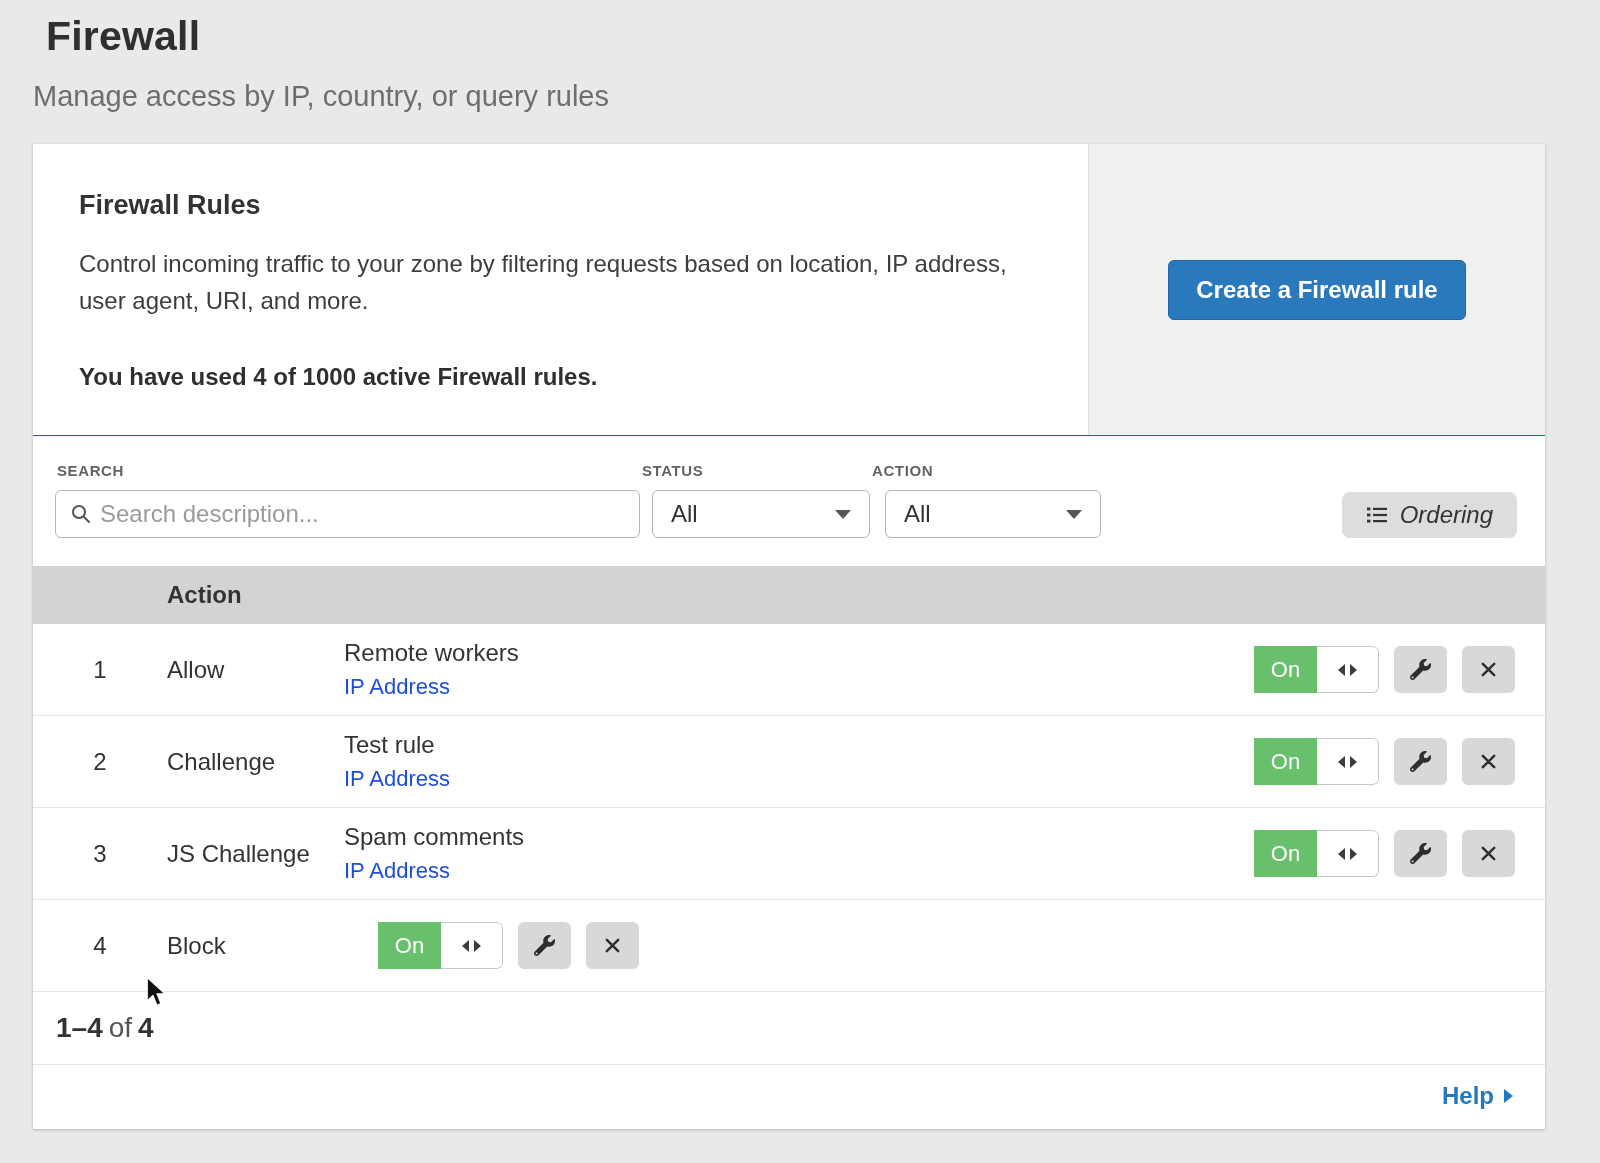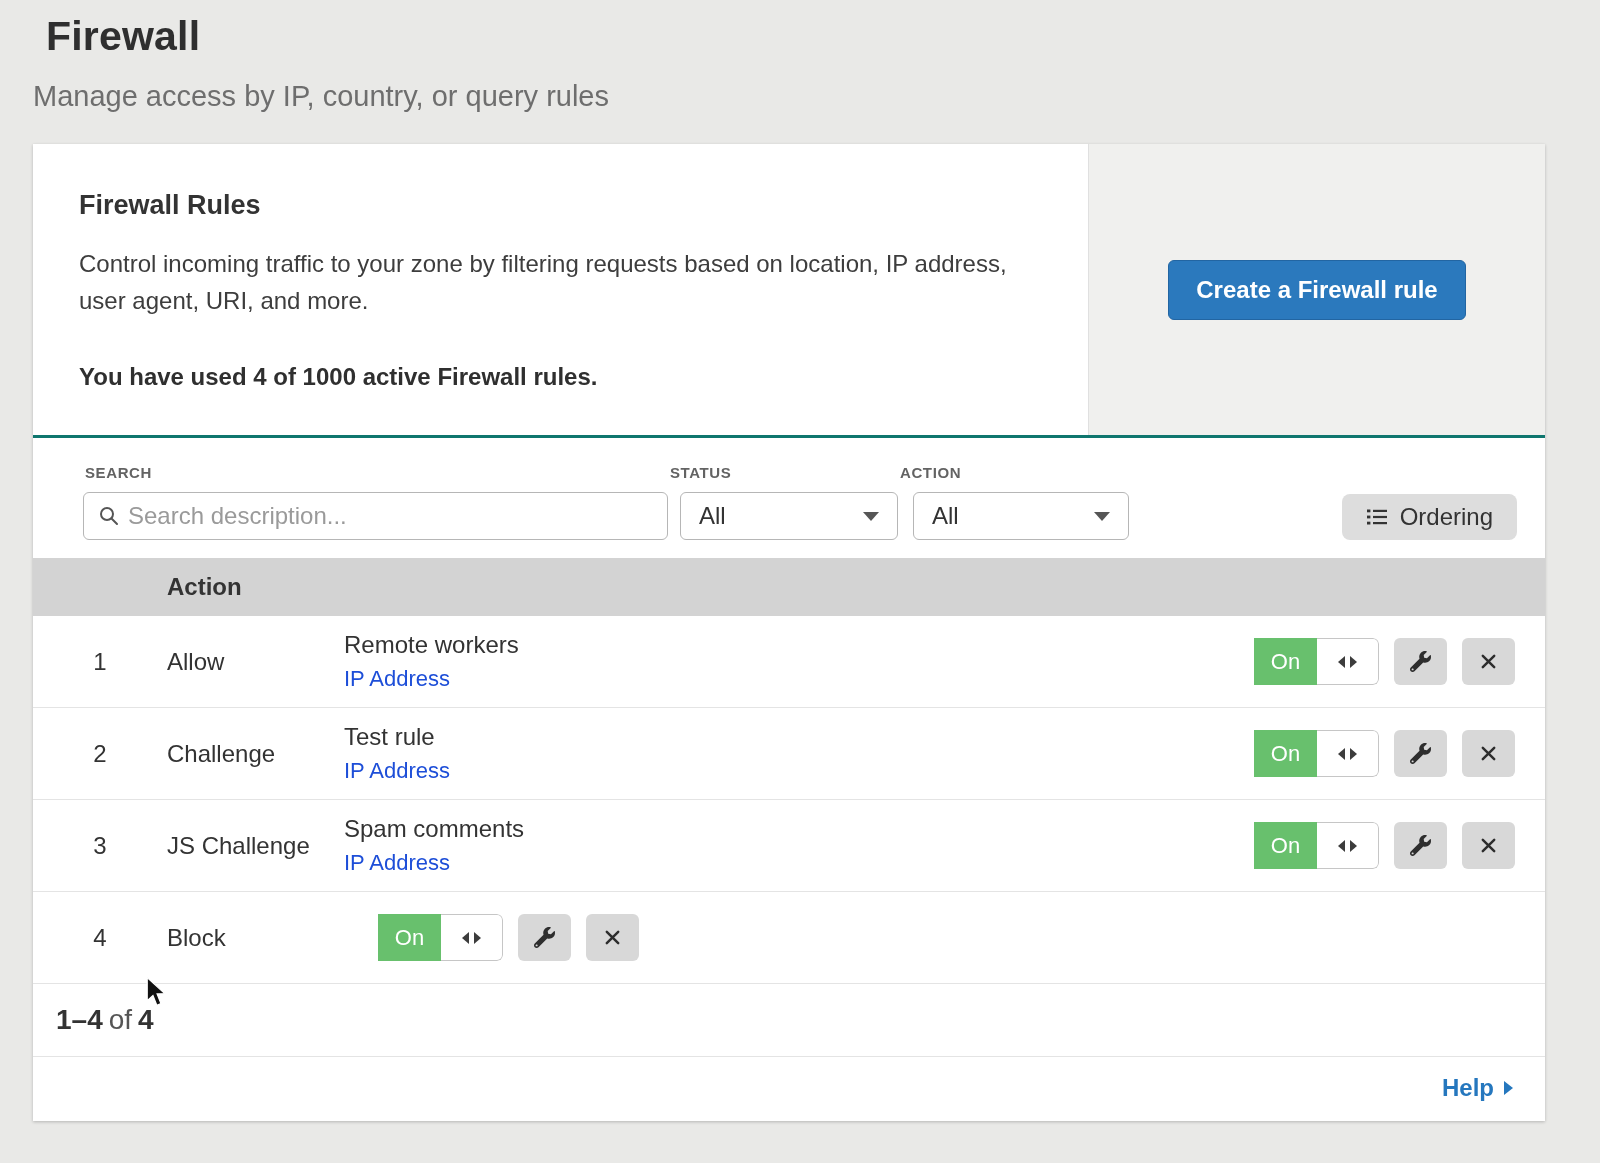--- a/index.html
+++ b/index.html
@@ -14,34 +14,34 @@
   .page-subtitle { font-size:29px; color:#6e6e6e; padding:20px 0 0 33px; font-weight:400; }
 
   .panel {
     margin:31px 0 0 33px;
     width:1512px;
     background:#ffffff;
     box-shadow:0 1px 3px rgba(0,0,0,.22);
   }
 
   
-  .panel-top { display:flex; border-bottom:3px solid #0f766e;justify-content:center; }
+  .panel-top { display:flex; border-bottom:1px solid #0f766e;justify-content:center; }
   .panel-top-left { flex:0 0 1056px; padding:46px 70px 44px 46px; border-right:1px solid #e0e0e0; }
   .card-title { font-size:27px; font-weight:700; color:#333; }
   .card-desc { font-size:24px; line-height:37px; color:#3d3d3d; margin-top:24px; max-width:950px; }
   .card-usage { font-size:24px; font-weight:700; color:#2f2f2f; margin-top:44px; }
   .panel-top-right { flex:1; background:#f0f0ee; display:flex; align-items:center; justify-content:center; }
   .btn-primary {
     background:#2b79bd; color:#fff; border:1px solid #2265a2; border-radius:6px;
     font-size:24px; font-weight:600; padding:15px 27px; cursor:pointer;
     font-family:"Liberation Sans", sans-serif;
   }
 
   
-  .filters { display:flex; align-items:flex-end; padding:26px 28px 18px 22px;margin-left:28px; }
+  .filters { display:flex; align-items:flex-end; padding:26px 28px 28px 22px; }
   .filter { display:flex; flex-direction:column; }
   .filter-label { font-size:15px; font-weight:700; color:#636363; letter-spacing:.6px; margin:0 0 11px 2px; }
   .search-box {
     width:585px; height:48px; border:1px solid #b6b6b6; border-radius:6px;
     display:flex; align-items:center; padding:0 14px; background:#fff;
   }
   .search-box input {
     border:none; outline:none; flex:1; font-size:24px; color:#333; margin-left:8px;
     font-family:"Liberation Sans", sans-serif; background:transparent;
   }
@@ -50,21 +50,21 @@
     height:48px; border:1px solid #b6b6b6; border-radius:6px; background:#fff;
     display:flex; align-items:center; justify-content:space-between;
     font-size:24px; color:#333; padding:0 18px; cursor:pointer;
   }
   .sel-status { width:218px; margin-left:12px; }
   .sel-action { width:216px; margin-left:15px; }
   .chevron-down { width:0; height:0; border-left:8px solid transparent; border-right:8px solid transparent; border-top:9px solid #565656; }
   .btn-ordering {
     margin-left:auto; height:46px; background:#dddddd; border:none; border-radius:8px;
     display:flex; align-items:center; gap:12px; font-size:24px; color:#333;
-    padding:0 24px; cursor:pointer; font-family:"Liberation Sans", sans-serif;
+    padding:0 24px; cursor:pointer; font-family:"Liberation Sans", sans-serif;font-style:italic;
   }
 
   
   .thead { display:flex; align-items:center; background:#d3d3d3; height:58px; font-size:24px; font-weight:700; color:#333; }
   .col-idx { width:134px; text-align:center; flex:0 0 auto; font-size:24px; }
   .col-action { width:177px; flex:0 0 auto; font-size:24px; }
   .col-desc { flex:1; }
   .col-controls { flex:0 0 auto; display:flex; align-items:center; gap:15px; margin-right:30px; }
   .trow { display:flex; align-items:center; min-height:92px; border-bottom:1px solid #e4e4e4; }
   .rule-name { font-size:24px; color:#333; }

